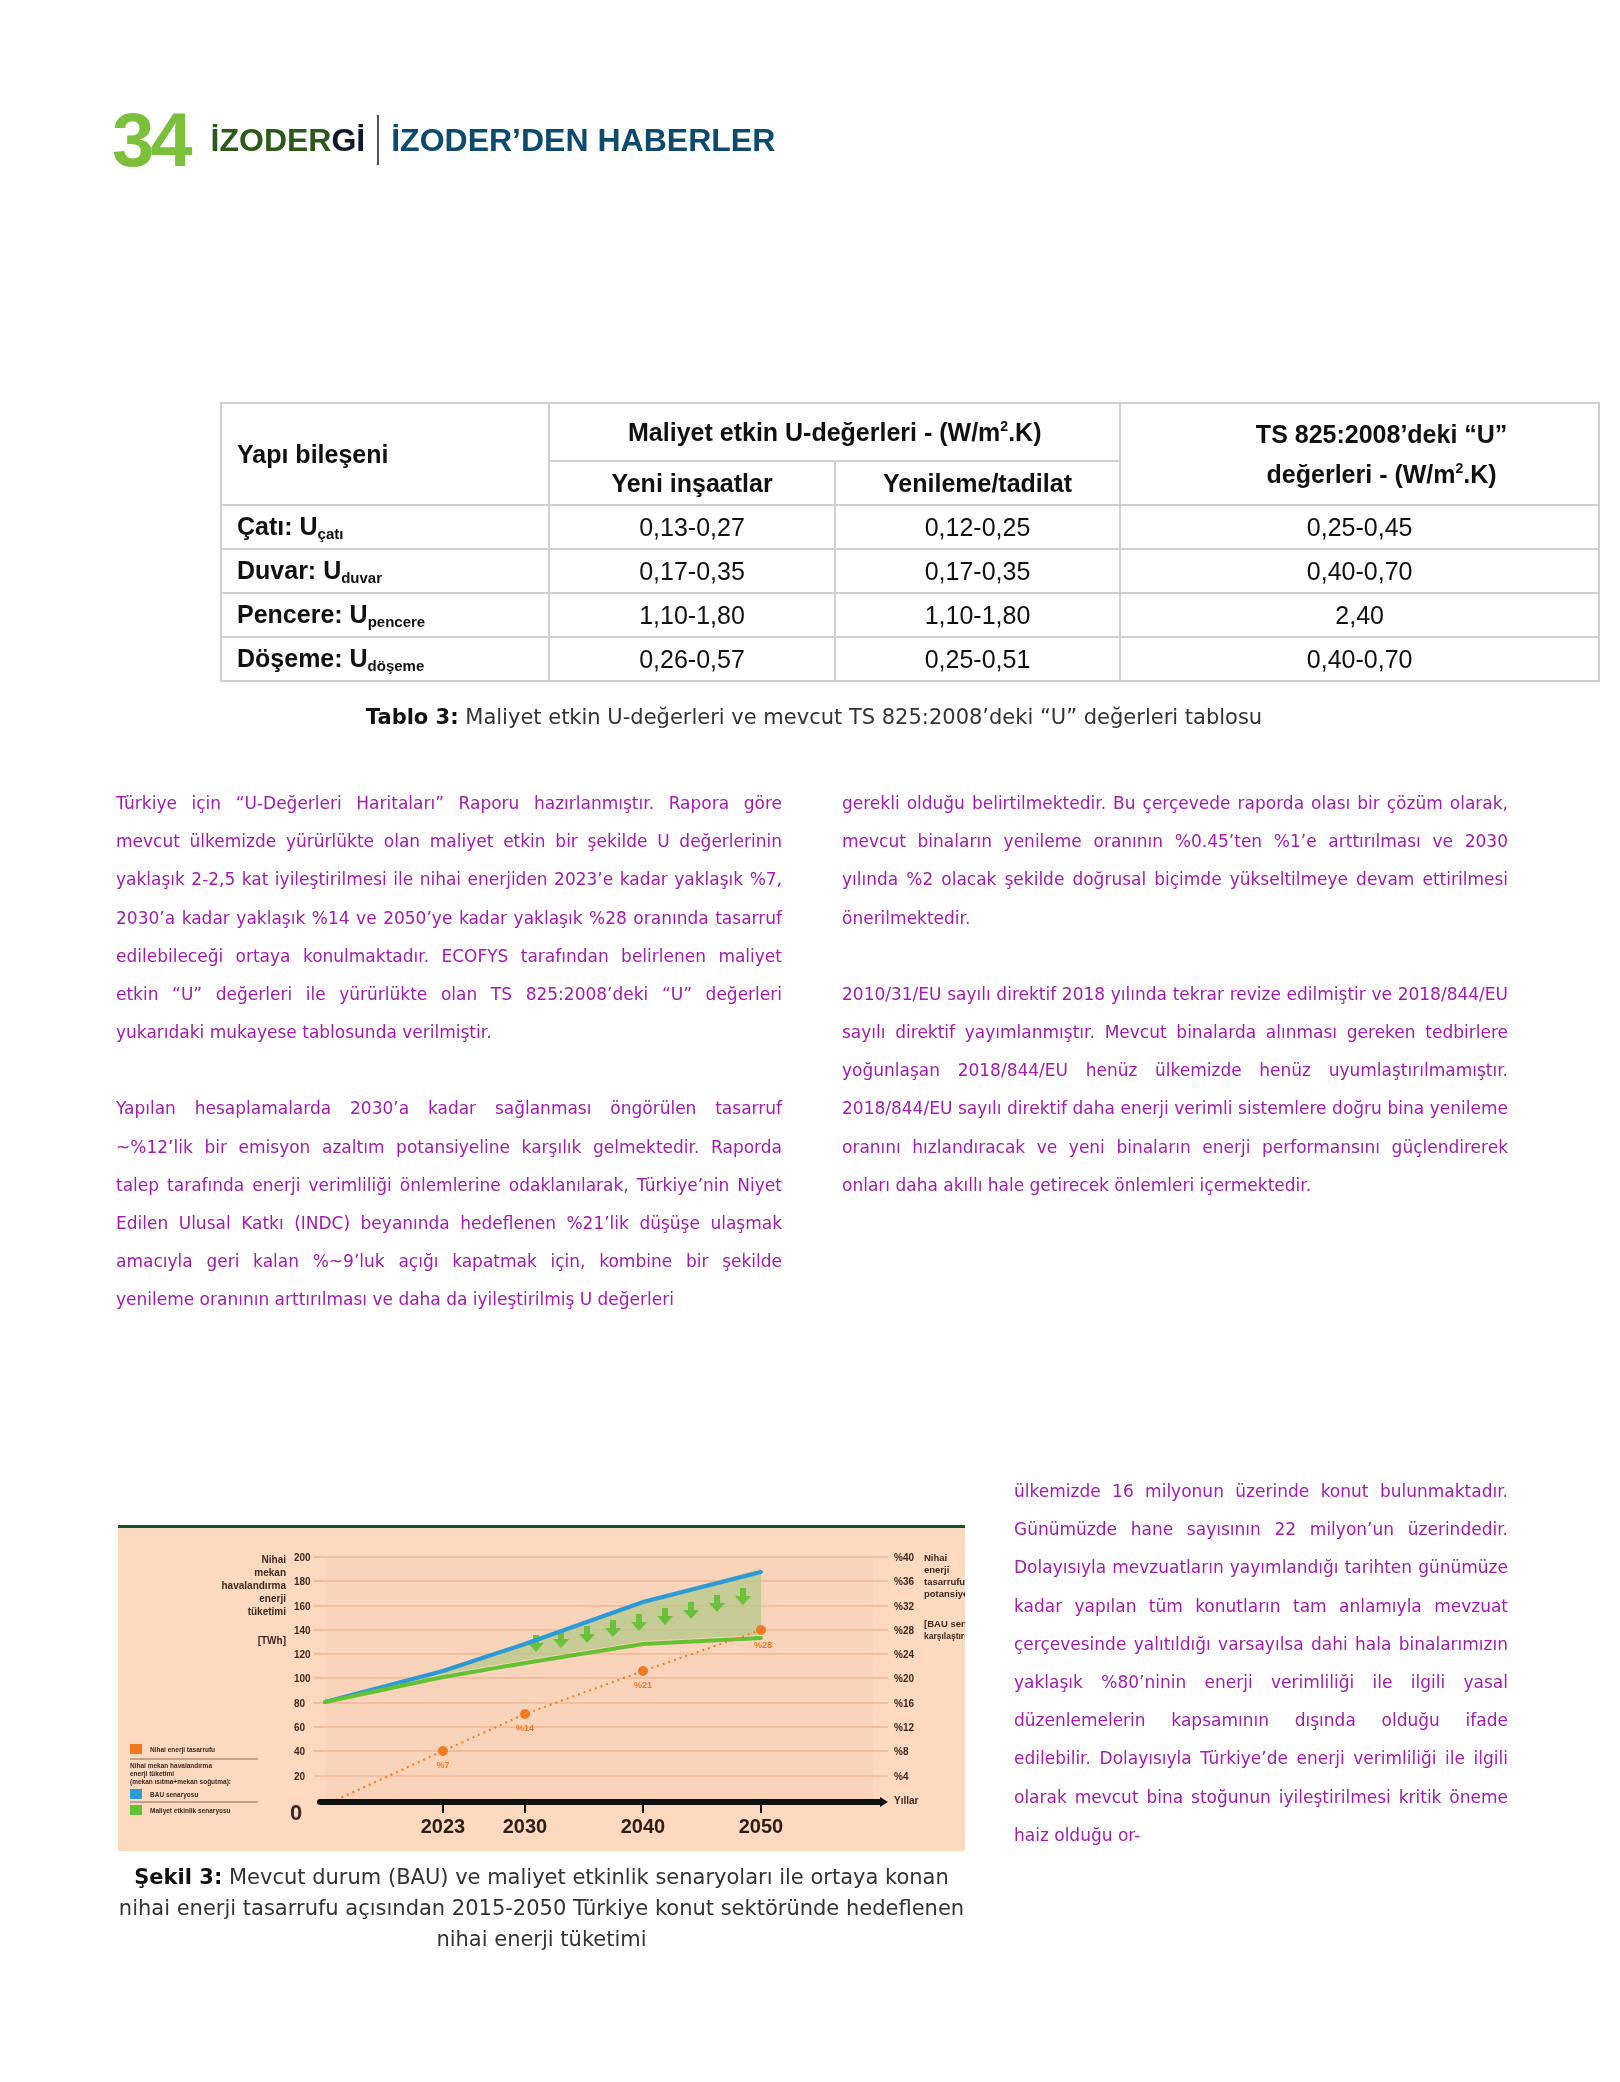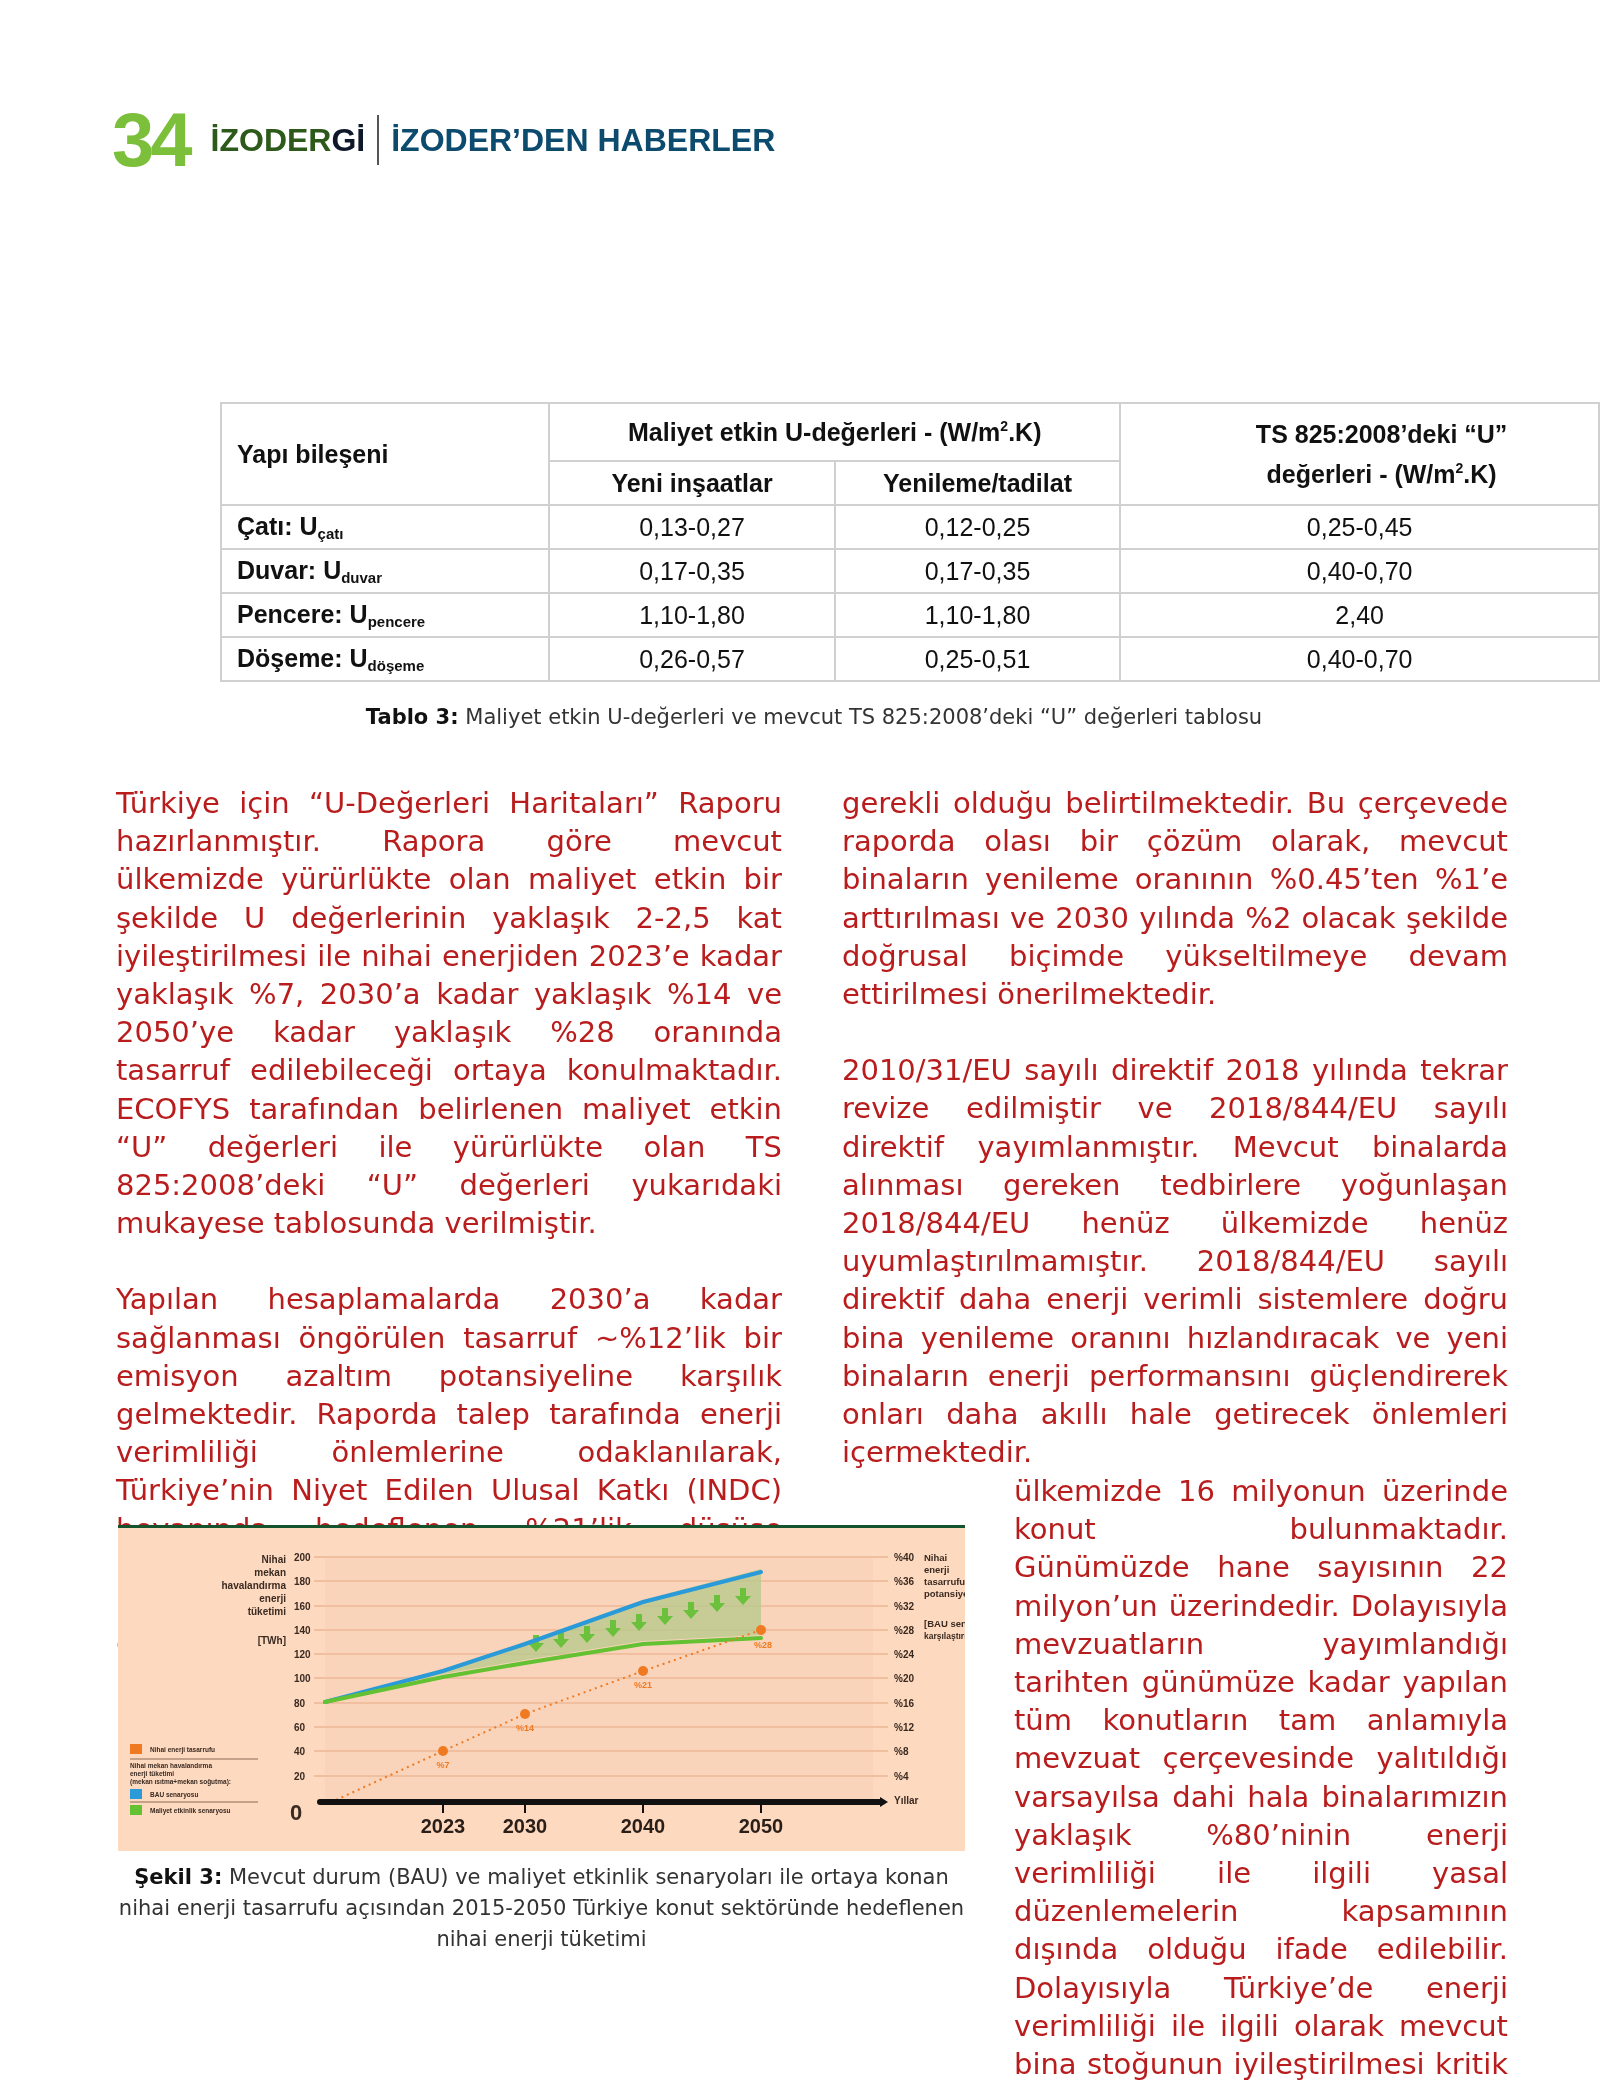--- a/index.html
+++ b/index.html
@@ -26,21 +26,21 @@
   .utable tr.h1 th { height: 56px; }
   .utable tr.h2 th { height: 42px; }
   .utable tr.r td { height: 42px; }
   .utable sub { font-size: 15px; vertical-align: -4px; }
   .utable sup { font-size: 14px; vertical-align: 10px; }
 
   .caption { position: absolute; text-align: center; font-size: 21px; color: #333; line-height: 31px; }
   .caption b { color: #111; }
 
   
-  .col { position: absolute; font-size: 29px; line-height: 38.2px; text-align: justify; color: #b91c1c; }
+  .col { position: absolute; font-size: 17px; line-height: 38.2px; text-align: justify; color: #a21caf; }
   .col p { margin: 0 0 38px 0; }
   .col p.last { margin-bottom: 0; }
 
   
   .chartbox { position: absolute; left: 118px; top: 1525px; width: 847px; height: 323px; background: #fdd9c0; border-top: 3px solid #14532d; }
   .chartbox svg { position: absolute; left: 0; top: 0; }
 </style>
 </head>
 <body>
 

